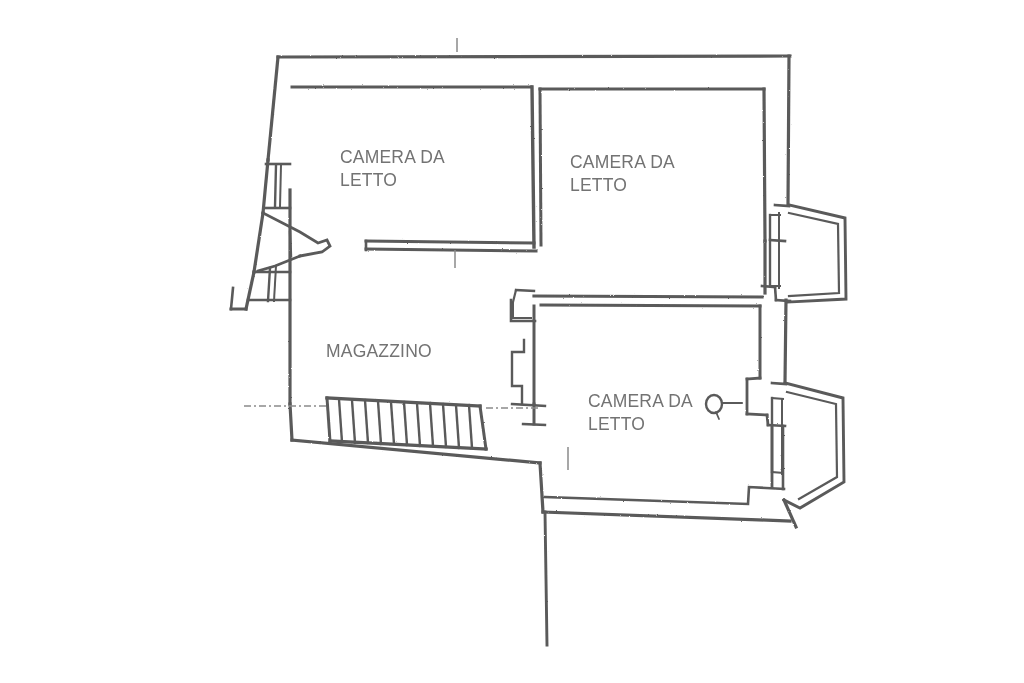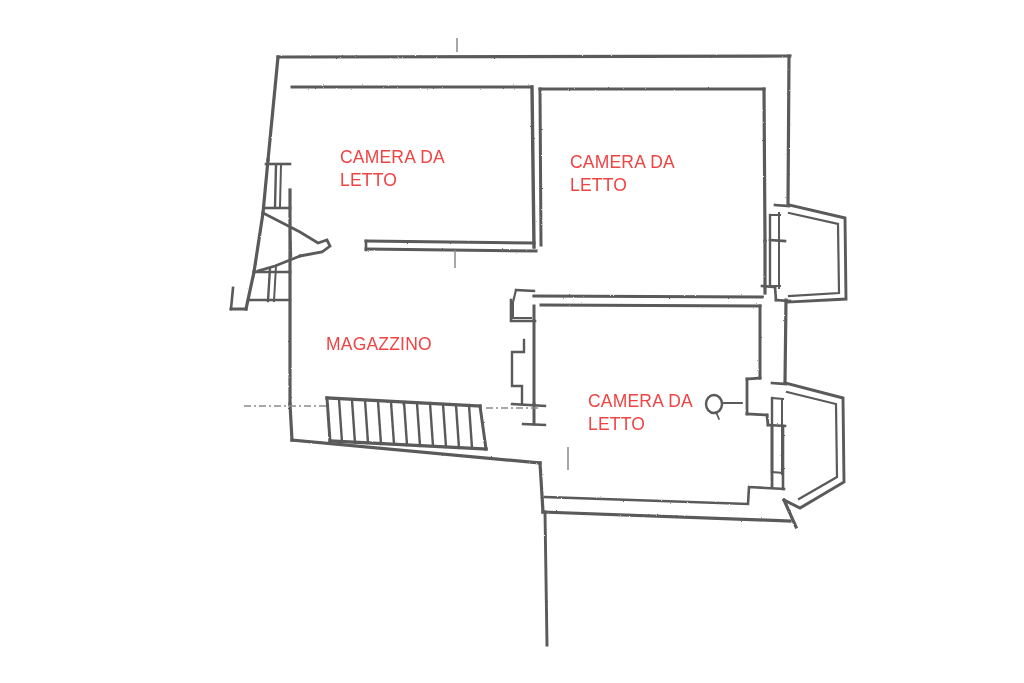--- a/index.html
+++ b/index.html
@@ -23,21 +23,21 @@
   #plan-svg {
     position: absolute;
     left: 0;
     top: 0;
     width: 1024px;
     height: 683px;
     display: block;
   }
   .room-label {
     position: absolute;
-    color: #ef4444;
+    color: #737373;
     font-family: "Liberation Sans", sans-serif;
     font-size: 17.5px;
     line-height: 23px;
     letter-spacing: 0.2px;
     white-space: pre-line;
     -webkit-font-smoothing: antialiased;
   }
   .room-label.single {
     white-space: nowrap;
   }
@@ -216,18 +216,18 @@
       <path d="M 568 447 L 568 470"></path>
     </g>
   </svg>
 
   <div class="room-label" style="left:340px; top:146px;">CAMERA DA
 LETTO</div>
 
   <div class="room-label" style="left:570px; top:151px;">CAMERA DA
 LETTO</div>
 
-  <div class="room-label single" style="left:326px; top:333px;">MAGAZZINO</div>
+  <div class="room-label single" style="left:326px; top:340px;">MAGAZZINO</div>
 
   <div class="room-label" style="left:588px; top:390px;">CAMERA DA
 LETTO</div>
 
 </div>
 
 </body></html>

